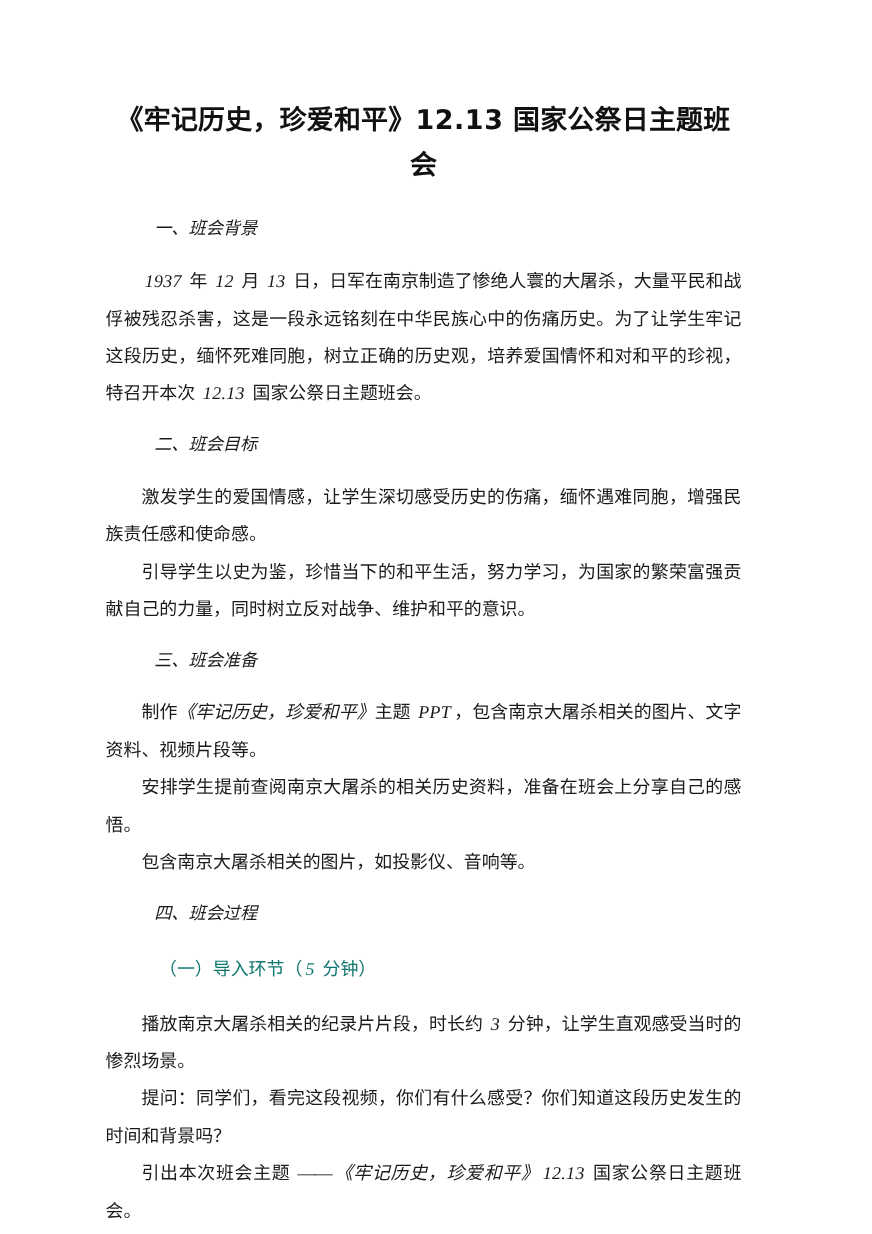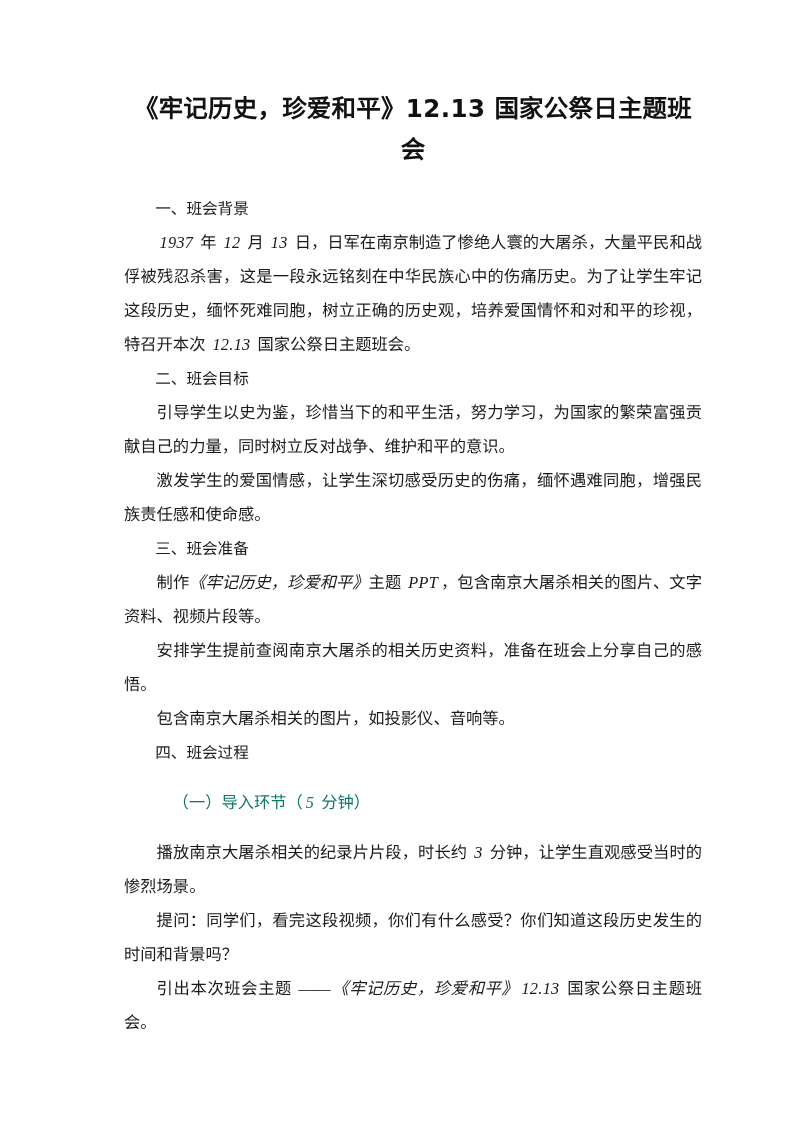--- a/index.html
+++ b/index.html
@@ -20,21 +20,21 @@
     height: 1122px;
     margin: 0 auto;
     background: #ffffff;
     box-sizing: border-box;
     padding: 0;
     overflow: hidden;
   }
 
   .content {
     position: absolute;
-    left: 124px;
+    left: 96px;
     top: 0;
     width: 578px;
   }
 
   
   .doc-title {
     font-family: "DejaVu Sans", "Liberation Sans", sans-serif;
     font-weight: 700;
     font-size: 24.5px;
     line-height: 41px;
@@ -65,26 +65,27 @@
     word-break: break-all;
     color: #1a1a1a;
   }
 
   p.ln.indent {
     text-indent: 2em;
   }
 
   
   p.heading {
-    margin: 0;
+    margin: 13px;
     font-size: 15.6px;
     line-height: 34px;
     text-indent: 2em;
     color: #1a1a1a;
     word-break: break-all;
+    font-style: italic;
   }
 
   
   p.subheading {
     margin: 16px;
     font-size: 16.3px;
     line-height: 34px;
     text-indent: 2em;
     color: #0f766e;
     word-break: break-all;
@@ -118,22 +119,22 @@
     <h1 class="doc-title">
       <span>《牢记历史，珍爱和平》<span class="latin">12.13</span> 国家公祭日主题班会</span>
     </h1>
 
     <div class="body-wrap">
 
       <p class="heading">一、班会背景</p>
       <p class="ln indent"><span class="num">1937</span> 年 <span class="num">12</span> 月 <span class="num">13</span> 日，日军在南京制造了惨绝人寰的大屠杀，大量平民和战俘被残忍杀害，这是一段永远铭刻在中华民族心中的伤痛历史。为了让学生牢记这段历史，缅怀死难同胞，树立正确的历史观，培养爱国情怀和对和平的珍视，特召开本次 <span class="num">12.13</span> 国家公祭日主题班会。</p>
 
       <p class="heading">二、班会目标</p>
+      <p class="ln indent">激发学生的爱国情感，让学生深切感受历史的伤痛，缅怀遇难同胞，增强民族责任感和使命感。</p>
       <p class="ln indent">引导学生以史为鉴，珍惜当下的和平生活，努力学习，为国家的繁荣富强贡献自己的力量，同时树立反对战争、维护和平的意识。</p>
-      <p class="ln indent">激发学生的爱国情感，让学生深切感受历史的伤痛，缅怀遇难同胞，增强民族责任感和使命感。</p>
 
       <p class="heading">三、班会准备</p>
       <p class="ln indent">制作<span class="booktitle">《牢记历史，珍爱和平》</span>主题 <span class="num">PPT</span>，包含南京大屠杀相关的图片、文字资料、视频片段等。</p>
       <p class="ln indent">安排学生提前查阅南京大屠杀的相关历史资料，准备在班会上分享自己的感悟。</p>
       <p class="ln indent">包含南京大屠杀相关的图片，如投影仪、音响等。</p>
 
       <p class="heading">四、班会过程</p>
       <p class="subheading">（一）导入环节（<span class="num">5</span> 分钟）</p>
       <p class="ln indent">播放南京大屠杀相关的纪录片片段，时长约 <span class="num">3</span> 分钟，让学生直观感受当时的惨烈场景。</p>
       <p class="ln indent">提问：同学们，看完这段视频，你们有什么感受？你们知道这段历史发生的时间和背景吗？</p>

